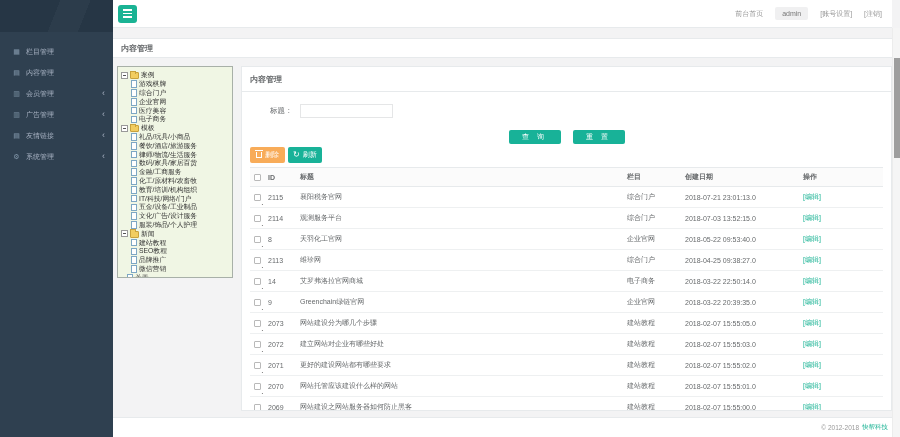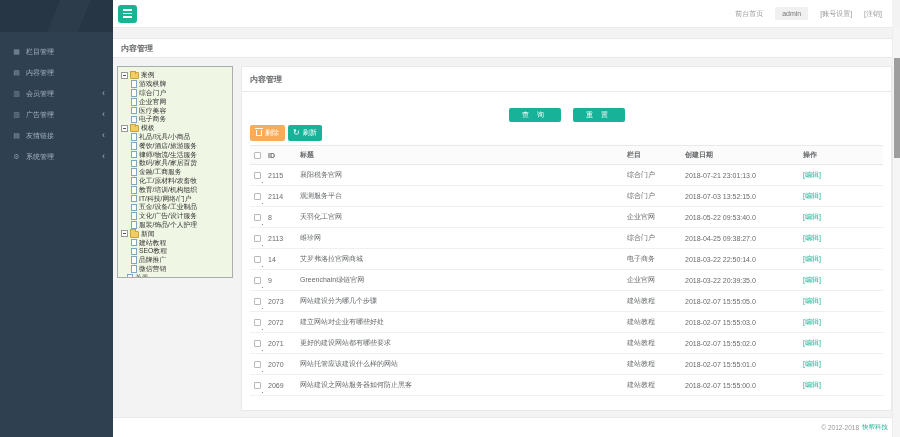--- a/index.html
+++ b/index.html
@@ -309,20 +309,24 @@
 
     <span class="t-file"></span>
     <span class="t-label">关于</span>
   </div>
 </div>
 
       <div class="ibox">
         <div class="ibox-title">内容管理</div>
         <div class="ibox-content">
 
+          <div class="form-row">
+            <label>标题：</label>
+            <input type="text" value="" style="">
+          </div>
 
           <div class="search-row">
             <button class="btn btn-search">查 询</button>
             <button class="btn btn-reset">重 置</button>
           </div>
 
           <div class="action-row">
             <button class="btn btn-del">
               <span class="i-trash"></span>
               <span>删除</span>

